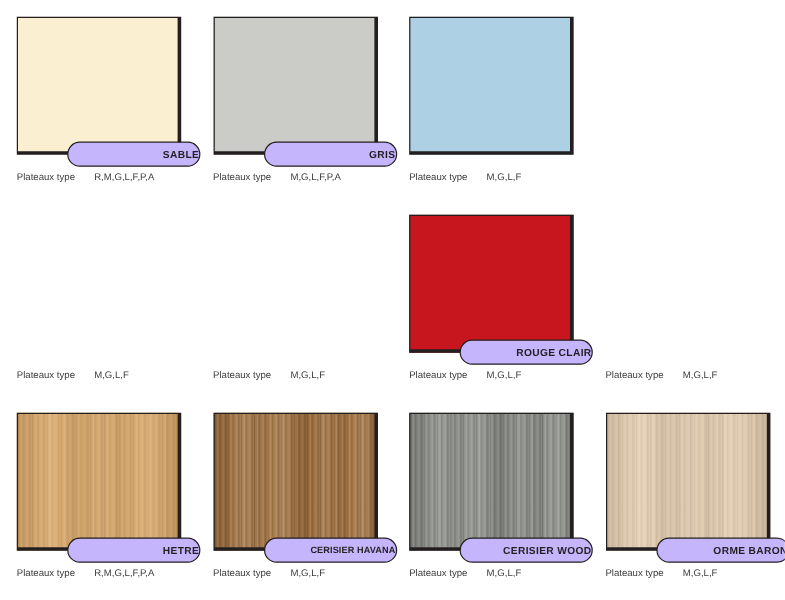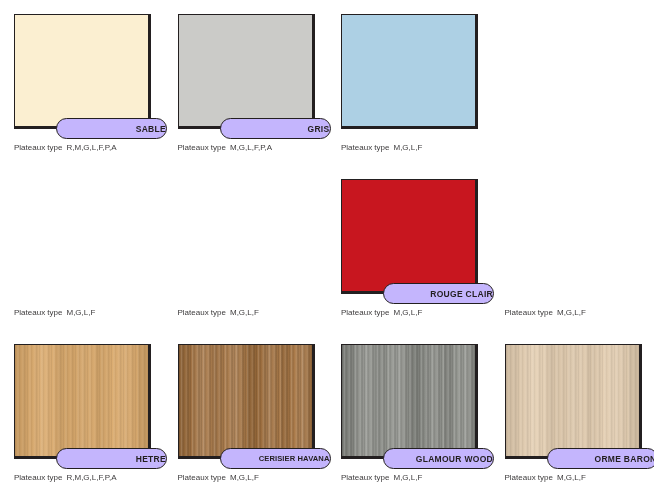--- a/index.html
+++ b/index.html
@@ -124,21 +124,21 @@
 
   
   .caption {
     position: absolute;
     left: 14px;
     top: 129px;
     font-size: 8px;
     color: #3d3b3c;
     white-space: nowrap;
   }
-  .caption .types { margin-left: 4px; }
+  .caption .types { margin-left: 16px; }
 </style>
 </head>
 <body>
 
 <div class="catalog">
 
 <div class="swatch-row">
       <div class="swatch-cell">
         <div class="tile-wrap">
           <div class="tile" style="background-color: rgb(251, 239, 209);"></div>
@@ -201,21 +201,21 @@
           <div class="name-pill">
             <span class="tight">CERISIER HAVANA</span>
           </div>
         </div>
         <div class="caption"><span>Plateaux type</span><span class="types">M,G,L,F</span></div>
       </div>
       <div class="swatch-cell">
         <div class="tile-wrap">
           <div class="tile wood coarse" style="background-color: rgb(143, 145, 139);"></div>
           <div class="name-pill">
-            <span>GLAMOUR WOOD</span>
+            <span>CERISIER WOOD</span>
           </div>
         </div>
         <div class="caption"><span>Plateaux type</span><span class="types">M,G,L,F</span></div>
       </div>
       <div class="swatch-cell">
         <div class="tile-wrap">
           <div class="tile wood" style="background-color: rgb(228, 206, 177);"></div>
           <div class="name-pill">
             <span>ORME BARON</span>
           </div>

